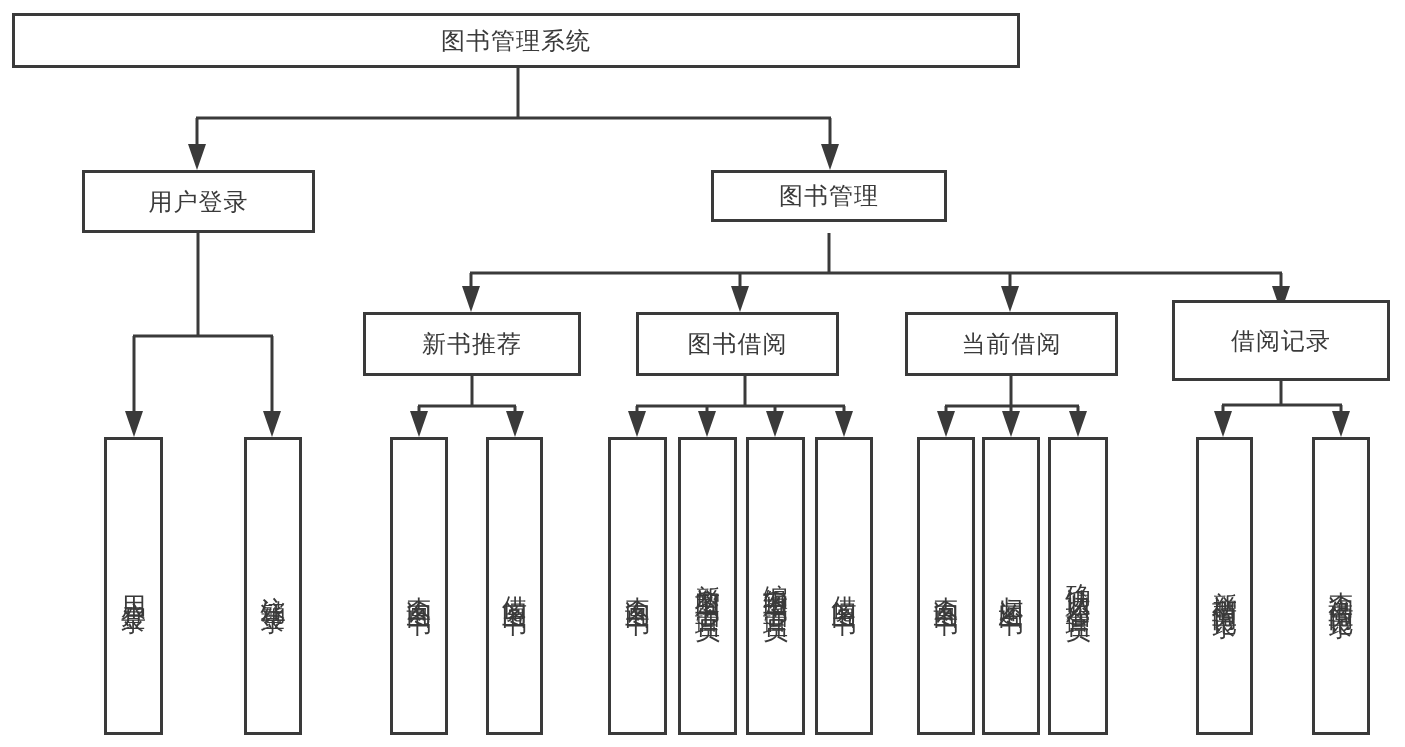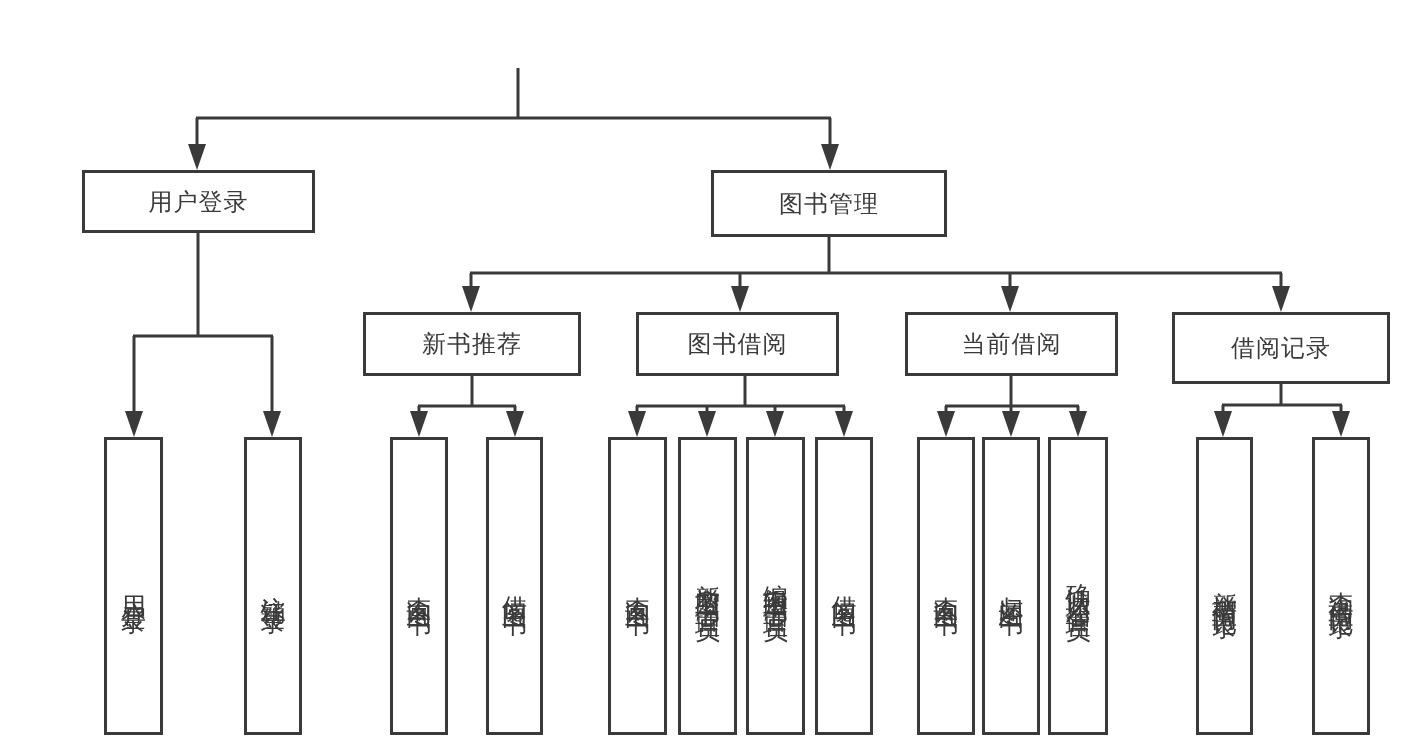--- a/index.html
+++ b/index.html
@@ -120,28 +120,29 @@
     <g>
       <line x1="1281" y1="376" x2="1281" y2="405"></line>
       <line x1="1222" y1="405" x2="1342" y2="405"></line>
       <line x1="1223" y1="405" x2="1223" y2="415"></line>
       <polygon points="1214,411 1232,411 1223,437"></polygon>
       <line x1="1341" y1="405" x2="1341" y2="415"></line>
       <polygon points="1332,411 1350,411 1341,437"></polygon>
     </g>
   </svg>
 
+  <div class="node hbox root" style="left:12px;top:13px;width:1008px;height:55px">图书管理系统</div>
 
   <div class="node hbox" style="left:82px;top:170px;width:233px;height:63px">用户登录</div>
-  <div class="node hbox" style="left:711px;top:170px;width:236px;height:67px">图书管理</div>
+  <div class="node hbox" style="left:711px;top:170px;width:236px;height:52px">图书管理</div>
 
   <div class="node hbox" style="left:363px;top:312px;width:218px;height:64px">新书推荐</div>
   <div class="node hbox" style="left:636px;top:312px;width:203px;height:64px">图书借阅</div>
   <div class="node hbox" style="left:905px;top:312px;width:213px;height:64px">当前借阅</div>
-  <div class="node hbox" style="left:1172px;top:312px;width:218px;height:72px">借阅记录</div>
+  <div class="node hbox" style="left:1172px;top:300px;width:218px;height:81px">借阅记录</div>
 
   <div class="node vbox" style="left:104px;top:437px;width:59px;height:298px">用户登录</div>
   <div class="node vbox" style="left:244px;top:437px;width:58px;height:298px">注销登录</div>
 
   <div class="node vbox" style="left:390px;top:437px;width:58px;height:298px">查询图书</div>
   <div class="node vbox" style="left:486px;top:437px;width:57px;height:298px">借阅图书</div>
 
   <div class="node vbox" style="left:608px;top:437px;width:59px;height:298px">查询图书</div>
   <div class="node vbox" style="left:678px;top:437px;width:59px;height:298px">新增图书（管理员）</div>
   <div class="node vbox" style="left:746px;top:437px;width:59px;height:298px">编辑图书（管理员）</div>

